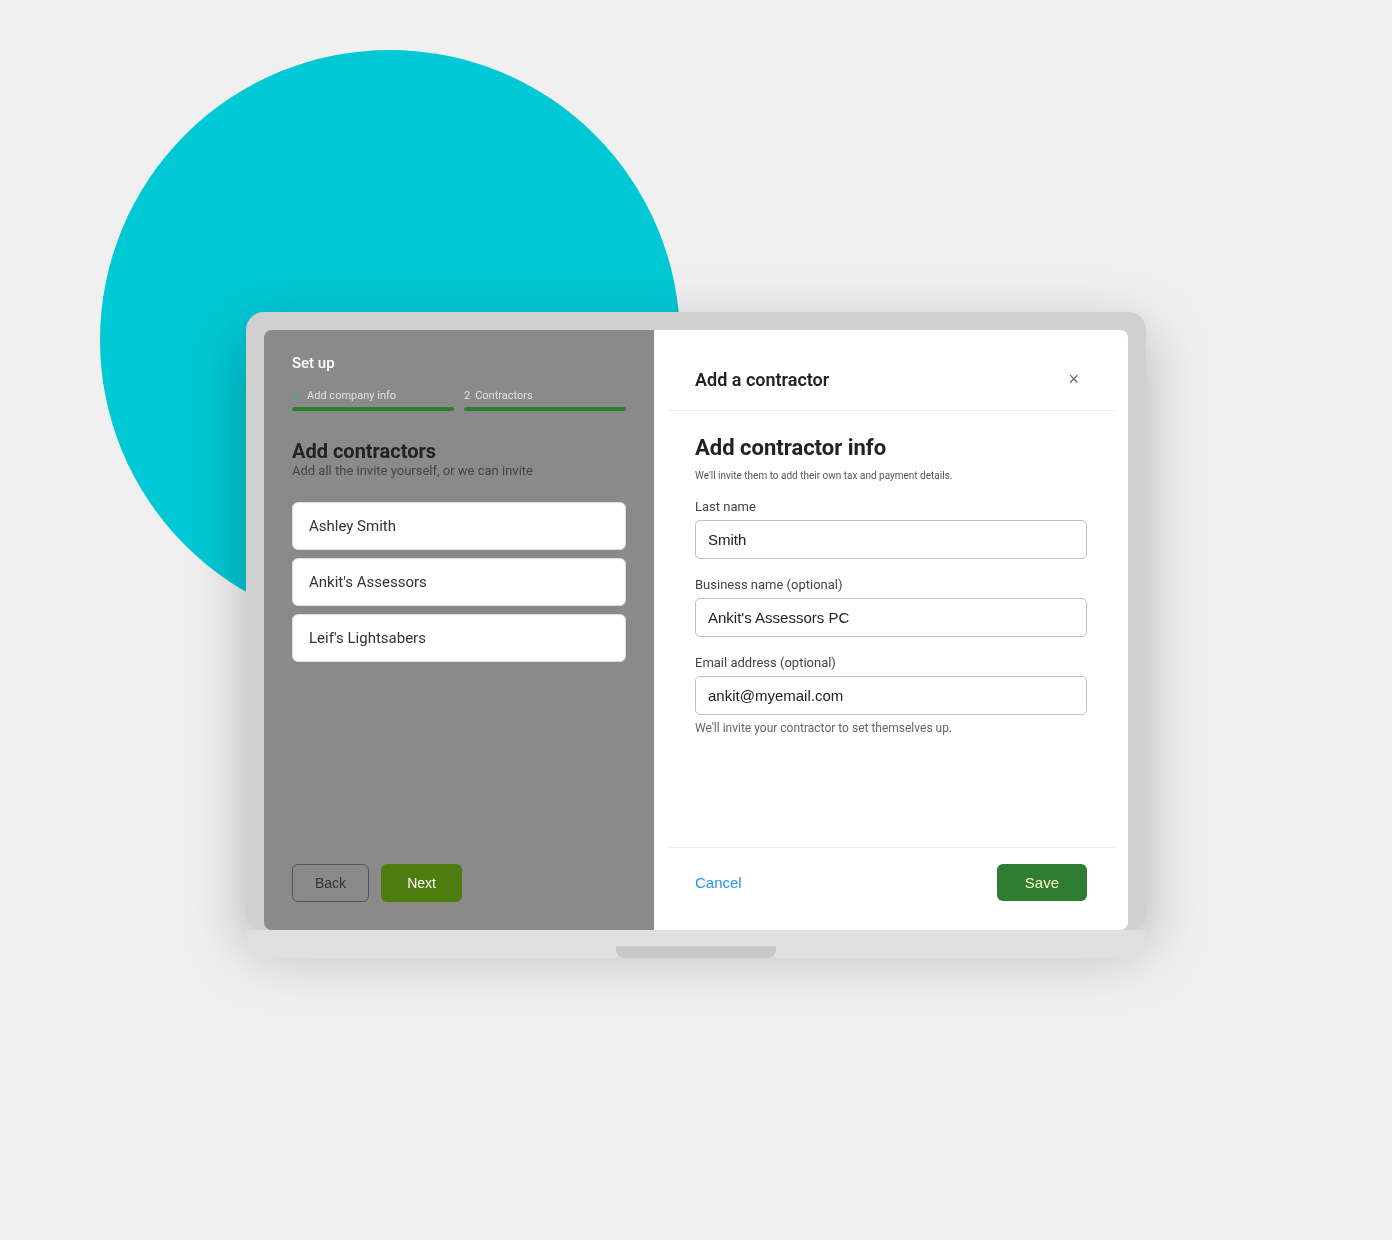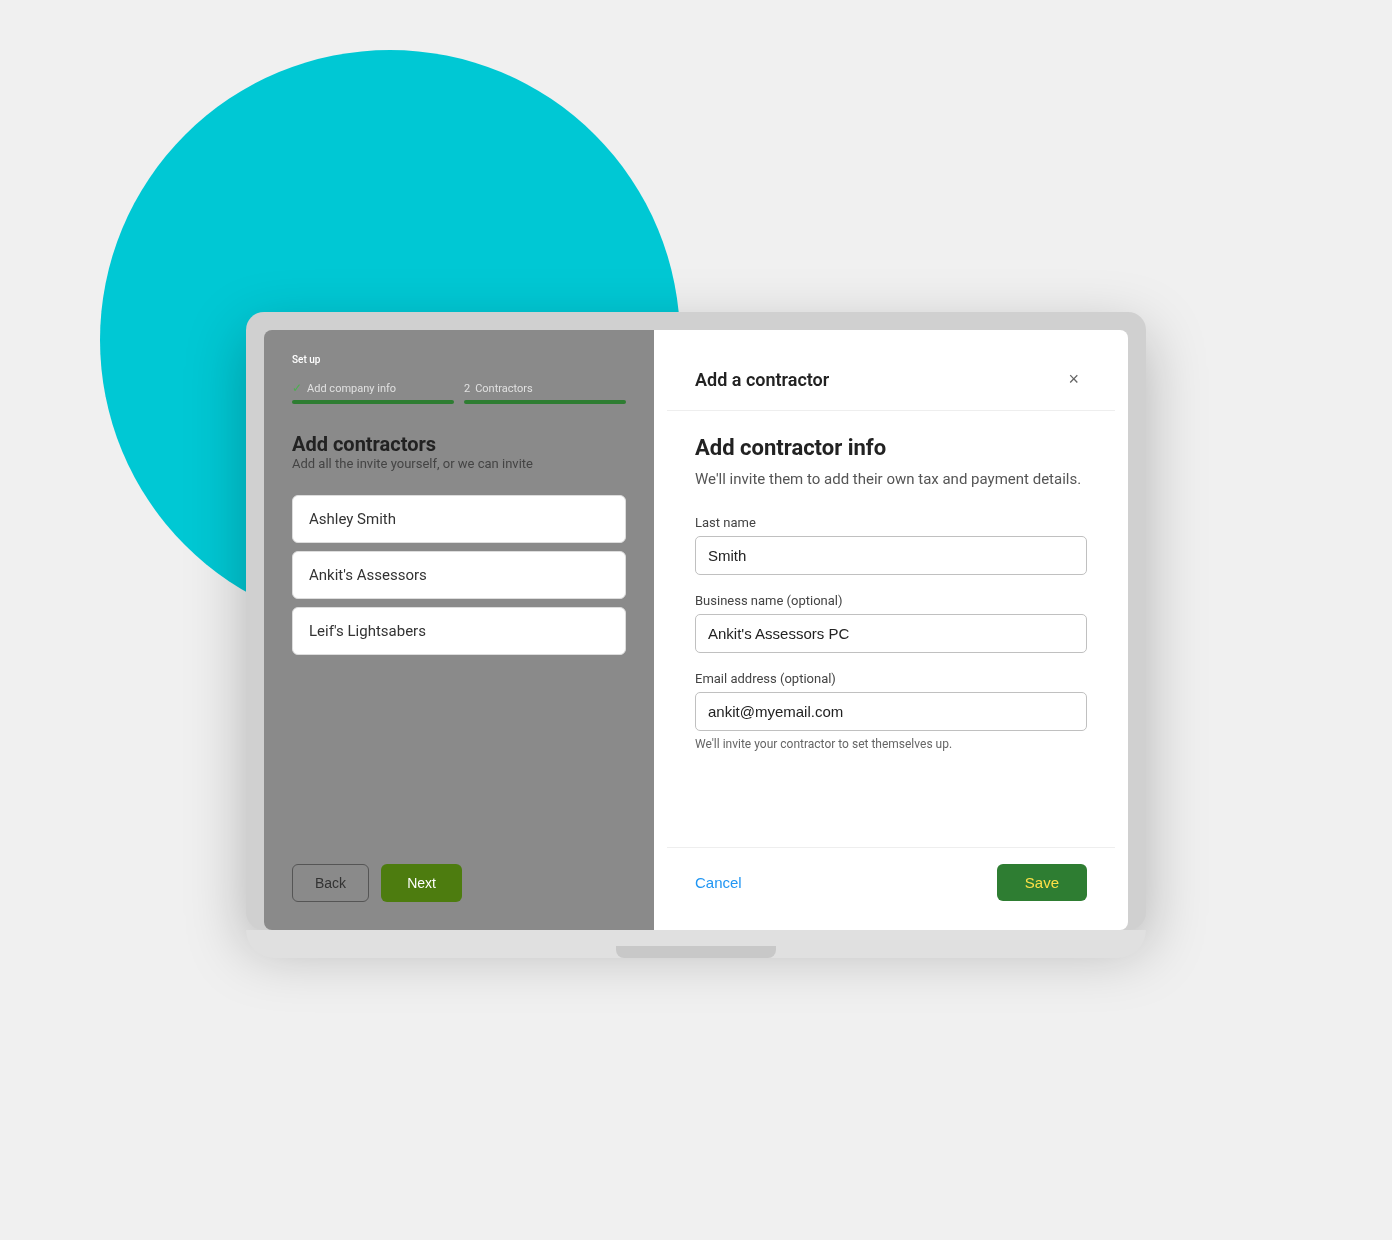--- a/index.html
+++ b/index.html
@@ -70,21 +70,21 @@
     .setup-panel {
       background: #8a8a8a;
       width: 390px;
       flex-shrink: 0;
       padding: 24px 28px;
       position: relative;
       overflow: hidden;
     }
 
     .setup-header {
-      font-size: 10px;
+      font-size: 15px;
       color: #fff;
       font-weight: 500;
       margin-bottom: 16px;
     }
 
     .progress-bar-row {
       display: flex;
       align-items: center;
       gap: 10px;
       margin-bottom: 28px;
@@ -222,23 +222,23 @@
     }
 
     .modal-section-title {
       font-size: 22px;
       font-weight: 700;
       color: #222;
       margin-bottom: 8px;
     }
 
     .modal-section-desc {
-      font-size: 15px;
+      font-size: 10px;
       color: #555;
-      margin-bottom: 24px;
+      margin-bottom: 16px;
       line-height: 1.5;
     }
 
     .form-group {
       margin-bottom: 18px;
     }
 
     .form-label {
       display: block;
       font-size: 13px;
@@ -277,21 +277,21 @@
       color: #2196f3;
       font-size: 15px;
       font-weight: 500;
       cursor: pointer;
       padding: 8px 0;
     }
 
     .save-btn {
       background: #2e7d32;
       border: none;
-      color: #fde047;
+      color: #fef9c3;
       border-radius: 6px;
       padding: 10px 28px;
       font-size: 15px;
       font-weight: 500;
       cursor: pointer;
     }
   </style>
 </head>
 <body>
 

